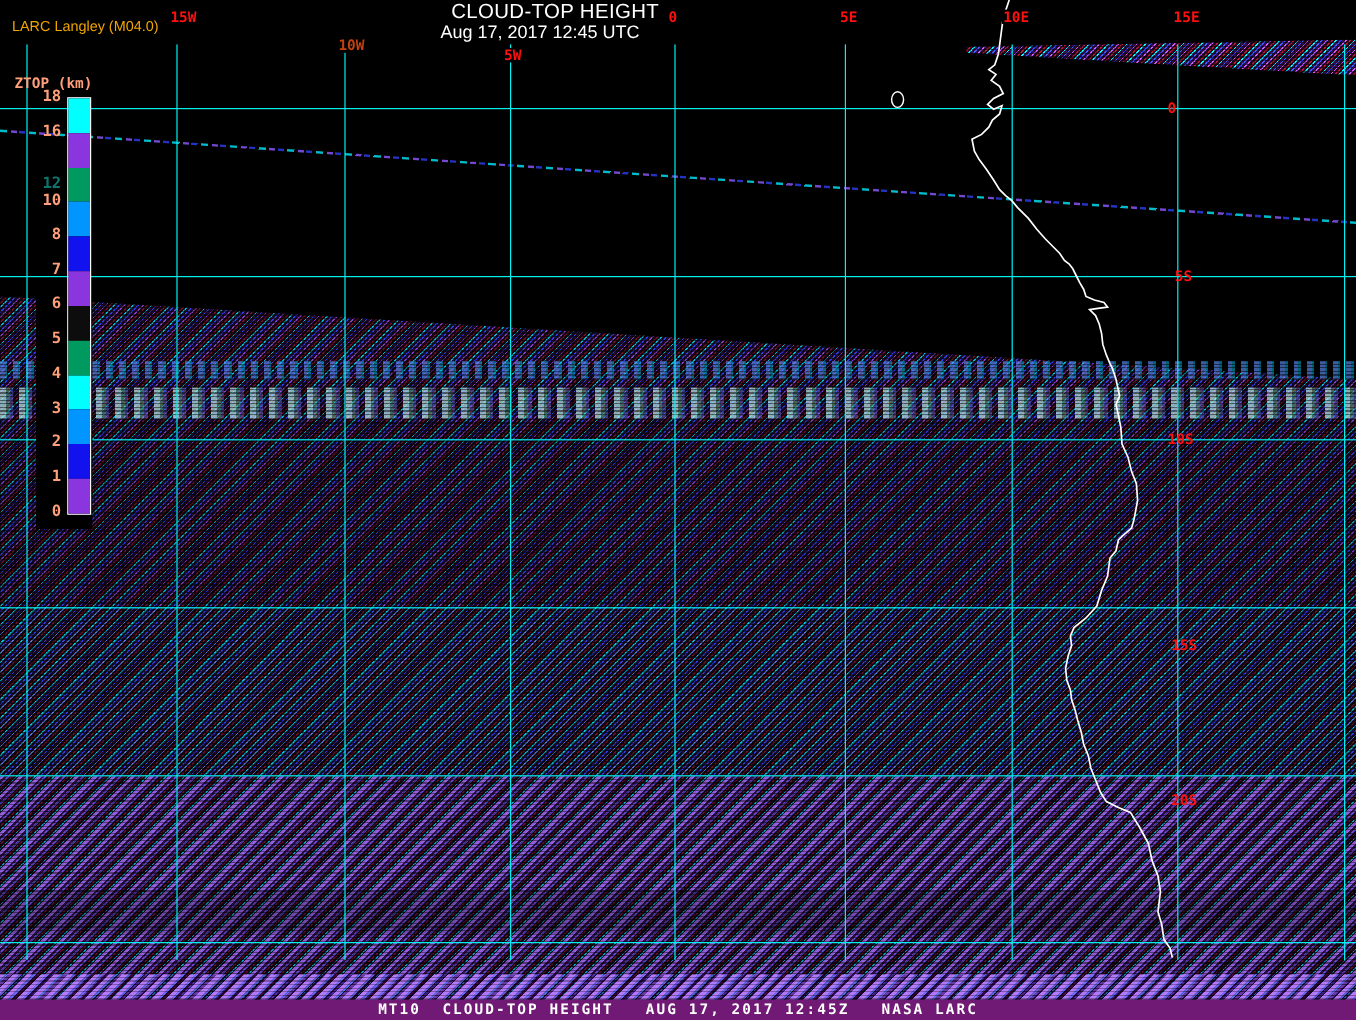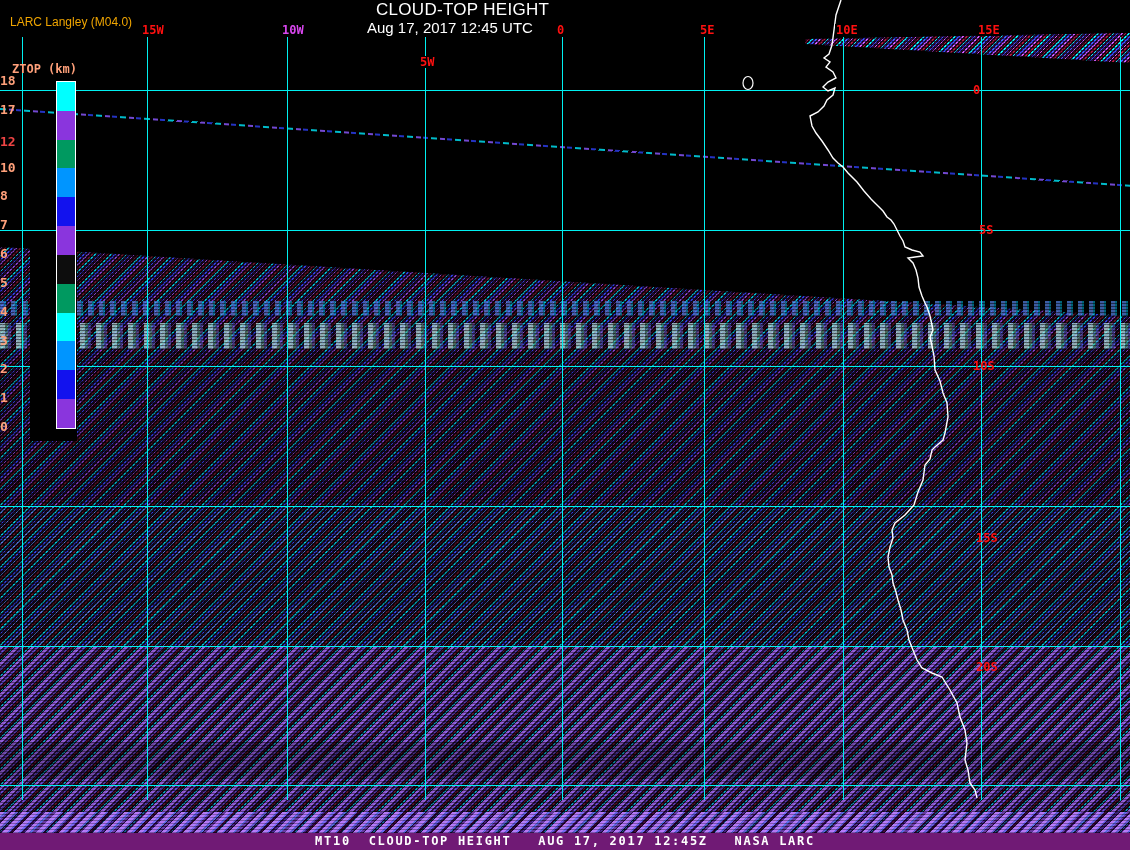--- a/index.html
+++ b/index.html
@@ -57,33 +57,33 @@
     background-image:
       repeating-linear-gradient(90deg, #00d0e0 0 6px, rgba(0,0,0,0) 6px 9px,
         #8050e8 9px 14px, rgba(0,0,0,0) 14px 16px, #2838d8 16px 21px, rgba(0,0,0,0) 21px 24px);}
 
   
   .vline{position:absolute;top:37px;width:1px;height:763px;z-index:3;}
   .hline{position:absolute;left:0;width:1130px;height:1px;z-index:3;}
   #coast-svg{position:absolute;left:0;top:0;z-index:3;}
 
   
-  .lon-label{position:absolute;top:24px;z-index:4;font:bold 12px "DejaVu Sans Mono",monospace;
+  .lon-label{position:absolute;top:8px;z-index:4;font:bold 12px "DejaVu Sans Mono",monospace;
     background:#000;padding:0 1px;line-height:12px;text-align:center;}
   .lat-label{position:absolute;z-index:4;font:bold 12px "DejaVu Sans Mono",monospace;
     height:14px;line-height:14px;}
 
   
   #legend-backing{position:absolute;left:30px;top:246px;width:47px;height:195px;background:#000;z-index:5;}
   #legend-title{position:absolute;left:12px;top:62px;z-index:5;font:bold 12px "DejaVu Sans Mono",monospace;}
   #legend-bar{position:absolute;left:56px;top:81px;width:18px;height:346px;border:1px solid #fff;z-index:6;
     display:flex;flex-direction:column;}
   .legend-seg{width:100%;flex:1 1 auto;}
   #legend-ticks{position:absolute;left:0;top:0;width:51px;height:450px;z-index:6;}
-  .legend-tick{position:absolute;right:0;width:51px;text-align:left;
+  .legend-tick{position:absolute;right:0;width:51px;text-align:right;
     font:bold 13px "DejaVu Sans Mono",monospace;height:16px;line-height:16px;}
 
   
   #credit{position:absolute;left:10px;top:16px;z-index:2;font-size:12px;line-height:12px;}
   #main-title{position:absolute;left:376px;top:1px;z-index:2;color:#fff;font-size:17px;
     line-height:18px;letter-spacing:.3px;}
   #sub-title{position:absolute;left:367px;top:20px;z-index:2;color:#fff;font-size:15px;line-height:16px;}
   #footer-bar{position:absolute;left:0;top:833px;width:1130px;height:17px;background:#701a75;z-index:6;}
   #footer-text{width:100%;text-align:center;color:#fff;white-space:pre;
     font:bold 12px "DejaVu Sans Mono",monospace;letter-spacing:1.7px;line-height:17px;}
@@ -122,21 +122,21 @@
       <div class="hline" style="top: 785px; background: rgb(0, 240, 240);"></div>
     </div>
 
   <svg id="coast-svg" width="1130" height="850">
     <polyline id="coastline" fill="none" stroke-width="1.4" points="841,0 836,15 834,30 832,45 829,54 824,58 830,62 826,67 833,72 836,78 828,82 823,87 828,91 835,88 833,95 827,100 824,106 818,112 810,116 812,126 816,133 822,141 828,150 833,158 838,163 843,167 848,173 857,182 864,191 871,199 877,205 883,211 887,217 891,220 894,224 897,230 900,236 903,241 905,247 912,250 920,252 923,256 915,257 908,258 913,263 916,270 918,278 919,287 922,296 925,303 927,307 930,316 933,330 930,337 932,346 934,356 935,370 940,381 943,393 947,403 948,417 945,433 943,440 935,447 932,450 930,459 925,465 923,480 918,492 914,505 905,515 895,523 892,530 893,538 890,547 888,557 889,567 892,575 893,583 896,592 898,600 901,610 903,620 907,630 909,640 913,650 917,660 922,668 932,673 942,677 950,690 957,703 960,717 965,730 967,743 965,760 968,770 970,783 975,790 977,798" stroke="#FFFFFF"></polyline>
     <ellipse id="island" fill="#000" stroke-width="1.2" cx="748" cy="83" rx="5" ry="6.5" stroke="#FFFFFF"></ellipse>
   </svg>
 
   <div id="grid-labels">
       <div class="lon-label" style="left: 141px; color: rgb(255, 16, 16);">15W</div>
-      <div class="lon-label" style="left: 281px; color: #d946ef;">10W</div>
+      <div class="lon-label" style="left: 281px; color: #c2410c; margin-top: 24px;">10W</div>
       <div class="lon-label" style="left: 419px; color: rgb(255, 16, 16); margin-top: 32px;">5W</div>
       <div class="lon-label" style="left: 556px; color: rgb(255, 16, 16);">0</div>
       <div class="lon-label" style="left: 699px; color: rgb(255, 16, 16);">5E</div>
       <div class="lon-label" style="left: 835px; color: rgb(255, 16, 16);">10E</div>
       <div class="lon-label" style="left: 977px; color: rgb(255, 16, 16);">15E</div>
       <div class="lat-label" style="left: 973px; top: 83px; color: rgb(255, 16, 16);">0</div>
       <div class="lat-label" style="left: 979px; top: 223px; color: rgb(255, 16, 16);">5S</div>
       <div class="lat-label" style="left: 973px; top: 359px; color: rgb(255, 16, 16);">10S</div>
       <div class="lat-label" style="left: 976px; top: 499px; color: rgb(255, 16, 16); margin-top: 32px;">15S</div>
       <div class="lat-label" style="left: 976px; top: 660px; color: rgb(255, 16, 16);">20S</div>
@@ -153,22 +153,22 @@
       <div class="legend-seg" style="background: rgb(138, 53, 221);"></div>
       <div class="legend-seg" style="background: rgb(13, 13, 13);"></div>
       <div class="legend-seg" style="background: rgb(0, 153, 96);"></div>
       <div class="legend-seg" style="background: rgb(0, 255, 255);"></div>
       <div class="legend-seg" style="background: rgb(0, 149, 255);"></div>
       <div class="legend-seg" style="background: rgb(18, 18, 238);"></div>
       <div class="legend-seg" style="background: rgb(138, 53, 221);"></div>
     </div>
   <div id="legend-ticks">
       <div class="legend-tick" style="top: 73px; color: rgb(255, 160, 122);">18</div>
-      <div class="legend-tick" style="top: 101.833px; color: rgb(255, 160, 122);">17</div>
-      <div class="legend-tick" style="top: 134px; color: #ef4444; margin-left: 33px;">12</div>
+      <div class="legend-tick" style="top: 101.833px; color: rgb(255, 160, 122);">16</div>
+      <div class="legend-tick" style="top: 146px; color: #0f766e; margin-left: 33px;">12</div>
       <div class="legend-tick" style="top: 159.5px; color: rgb(255, 160, 122);">10</div>
       <div class="legend-tick" style="top: 188.333px; color: rgb(255, 160, 122);">8</div>
       <div class="legend-tick" style="top: 217.167px; color: rgb(255, 160, 122);">7</div>
       <div class="legend-tick" style="top: 246px; color: rgb(255, 160, 122);">6</div>
       <div class="legend-tick" style="top: 274.833px; color: rgb(255, 160, 122);">5</div>
       <div class="legend-tick" style="top: 303.667px; color: rgb(255, 160, 122);">4</div>
       <div class="legend-tick" style="top: 332.5px; color: rgb(255, 160, 122);">3</div>
       <div class="legend-tick" style="top: 361.333px; color: rgb(255, 160, 122);">2</div>
       <div class="legend-tick" style="top: 390.167px; color: rgb(255, 160, 122);">1</div>
       <div class="legend-tick" style="top: 419px; color: rgb(255, 160, 122);">0</div>

